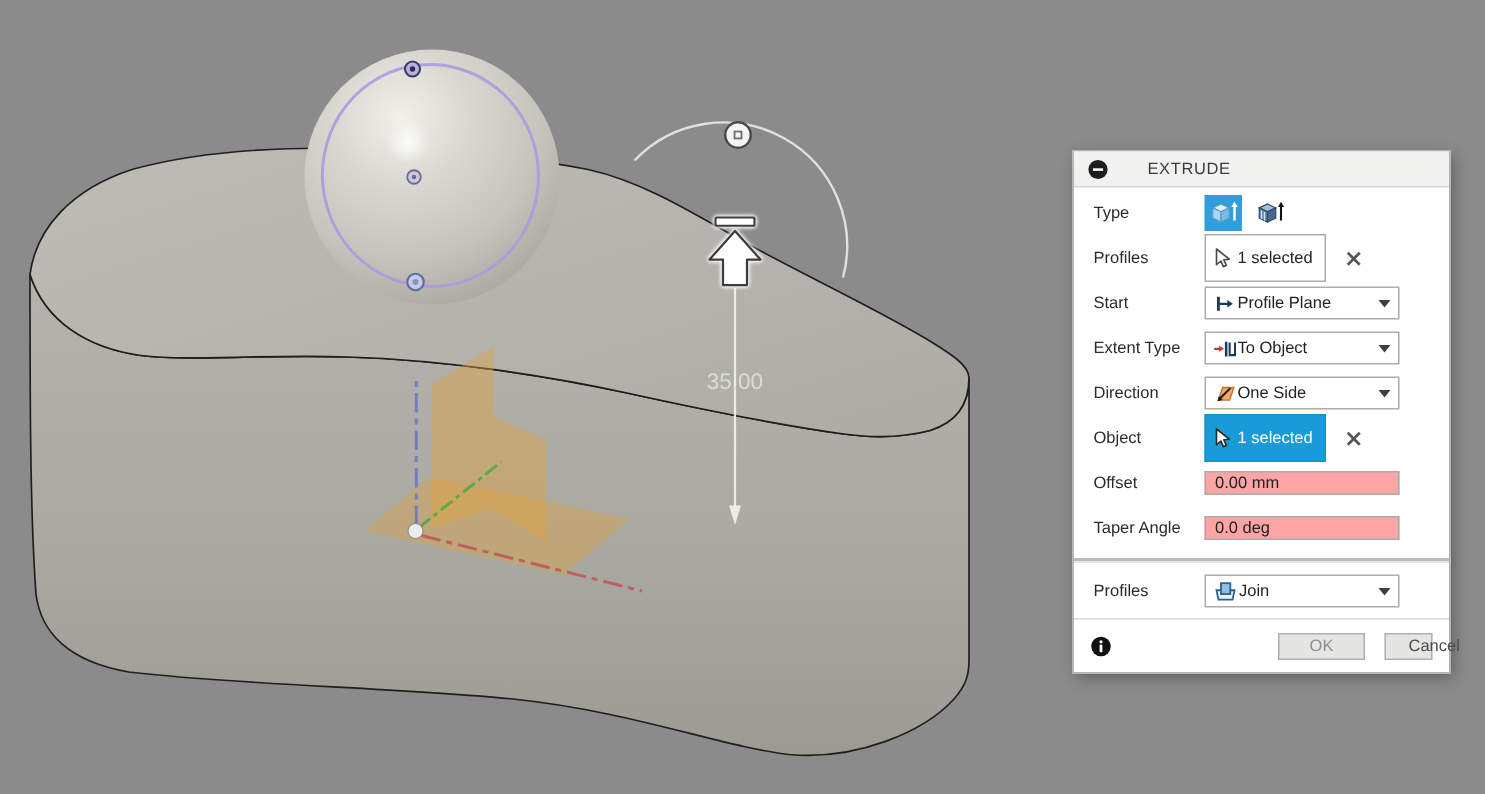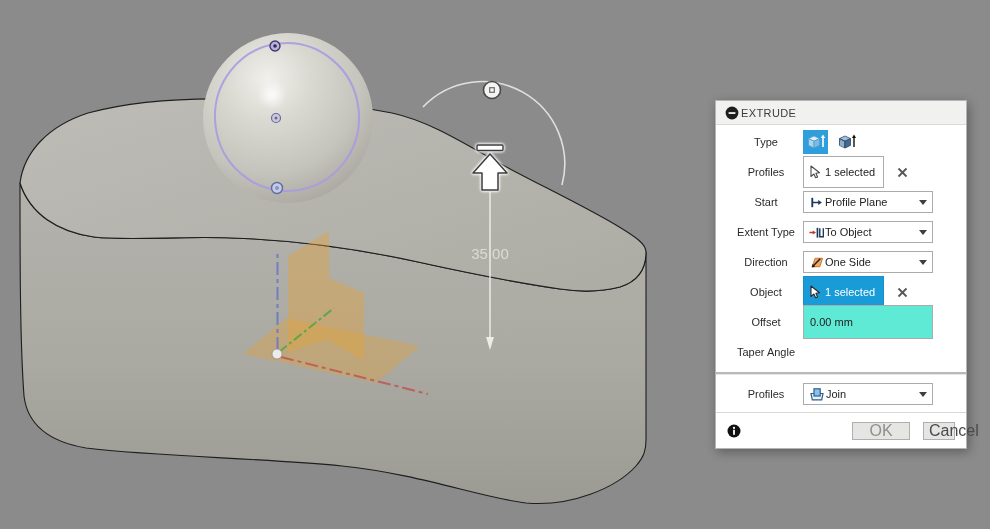--- a/index.html
+++ b/index.html
@@ -15,55 +15,55 @@
 
   
   .dialog{
     position:absolute;left:715px;top:100px;width:252px;
     background:#FFFFFF;border:1px solid #B4B4B4;box-sizing:border-box;
     box-shadow:2px 3px 10px rgba(0,0,0,0.32);
     font-size:11px;color:#2B2B2B;
   }
   .dlg-header{
     height:23px;background:#F1F1F0;border-bottom:1px solid #DADADA;
-    display:flex;align-items:center;padding:0 9px;gap:2px;
+    display:flex;align-items:center;padding:0 9px;gap:26px;
   }
   .dlg-title{font-size:11px;color:#3C3C3C;letter-spacing:.4px;}
   .dlg-body{padding-top:2px;}
   .row{height:30px;display:flex;align-items:center;padding-left:13px;padding-right:10px;}
-  .row-label{width:74px;flex:none;color:#2B2B2B;text-align:center;}
+  .row-label{width:74px;flex:none;color:#2B2B2B;}
   .dropdown{
     width:130px;height:22px;box-sizing:border-box;border:1px solid #ABABAB;background:#fff;
     display:flex;align-items:center;gap:1px;padding:0 5px;cursor:default;
   }
   .dd-text{flex:1;color:#222;white-space:nowrap;overflow:hidden;}
   .caret{width:0;height:0;border-left:4px solid transparent;border-right:4px solid transparent;border-top:5px solid #3F3F3F;flex:none;}
   .sel-btn{
     height:32px;box-sizing:border-box;border:1px solid #ABABAB;background:#fff;
     display:flex;align-items:center;gap:4px;padding:0 8px 0 4px;color:#222;
   }
   .sel-btn.active{background:#189BD7;border-color:#1690C9;color:#fff;}
   .x-btn{margin-left:11px;display:flex;align-items:center;justify-content:center;width:14px;height:14px;}
   .field{
-    width:130px;height:34px;box-sizing:border-box;border:1px solid #ABABAB;background:#5eead4;
+    width:130px;height:16px;box-sizing:border-box;border:1px solid #ABABAB;background:#fca5a5;
     font-family:"Liberation Sans",sans-serif;font-size:11px;color:#222;padding:0 6px;outline:none;
   }
   .type-btn{width:25px;height:24px;display:flex;align-items:center;justify-content:center;background:transparent;border:none;padding:0;}
   .type-btn.selected{background:#2E9FDA;}
   .type-btn + .type-btn{margin-left:6px;}
   .separator{height:2px;background:#B9B9B9;border-bottom:1px solid #E6E6E6;margin:5px 0 4px 0;}
   .dlg-footer{
     height:35px;border-top:1px solid #D8D8D8;margin-top:3px;
     display:flex;align-items:center;padding:0 11px;
   }
   .spacer{flex:1;}
   .btn{
     height:18px;box-sizing:border-box;background:#E5E5E4;border:1px solid #AFAFAF;
-    font-family:"Liberation Sans",sans-serif;font-size:16px;line-height:16px;
-    padding:0 5px;text-align:center;cursor:default;
+    font-family:"Liberation Sans",sans-serif;font-size:11px;line-height:16px;
+    padding:0 15px;text-align:center;cursor:default;
   }
   .btn-ok{width:58px;color:#8F8F8F;margin-right:13px;}
   .btn-cancel{width:32px;color:#4A4A4A;}
 </style>
 </head>
 <body>
 
 <svg id="viewport" viewBox="0 0 990 529">
   <defs>
     <linearGradient id="sideGrad" x1="0" y1="0" x2="0" y2="1">
@@ -244,20 +244,21 @@
       </span>
     </div>
 
     <div class="row">
       <span class="row-label">Offset</span>
       <input class="field" type="text" value="0.00 mm" style="">
     </div>
 
     <div class="row">
       <span class="row-label">Taper Angle</span>
+      <input class="field" type="text" value="0.0 deg" style="">
     </div>
 
     <div class="separator"></div>
 
     <div class="row">
       <span class="row-label">Profiles</span>
       <div class="dropdown">
         <svg width="16" height="16" viewBox="0 0 16 16">
           <path d="M2 7.5 L14 7.5 L12.7 13.8 L3.3 13.8 Z" fill="#EAF3FA" stroke="#2B5F8F" stroke-width="1.2"></path>
           <rect x="5" y="2.8" width="6.2" height="7.2" fill="#8FC0E8" stroke="#2B5F8F" stroke-width="1.2"></rect>

